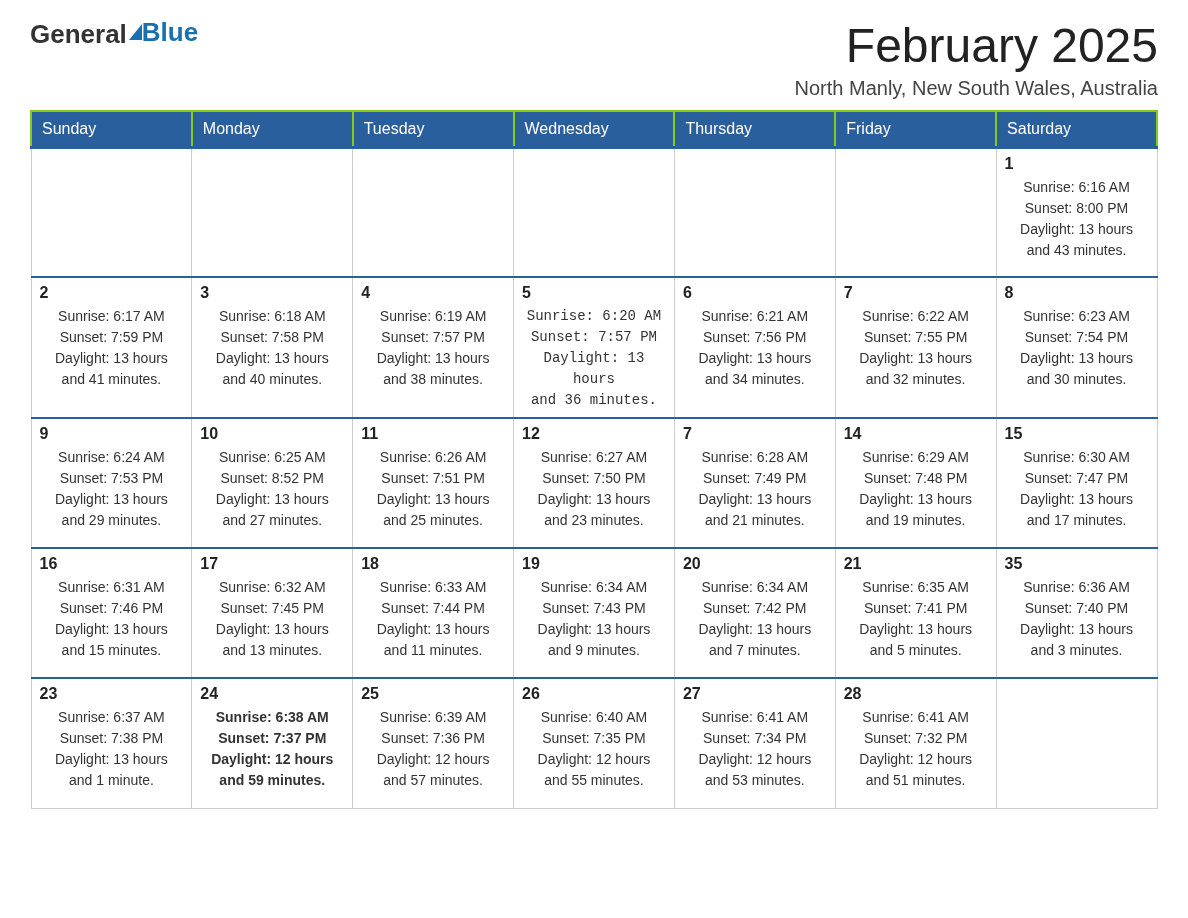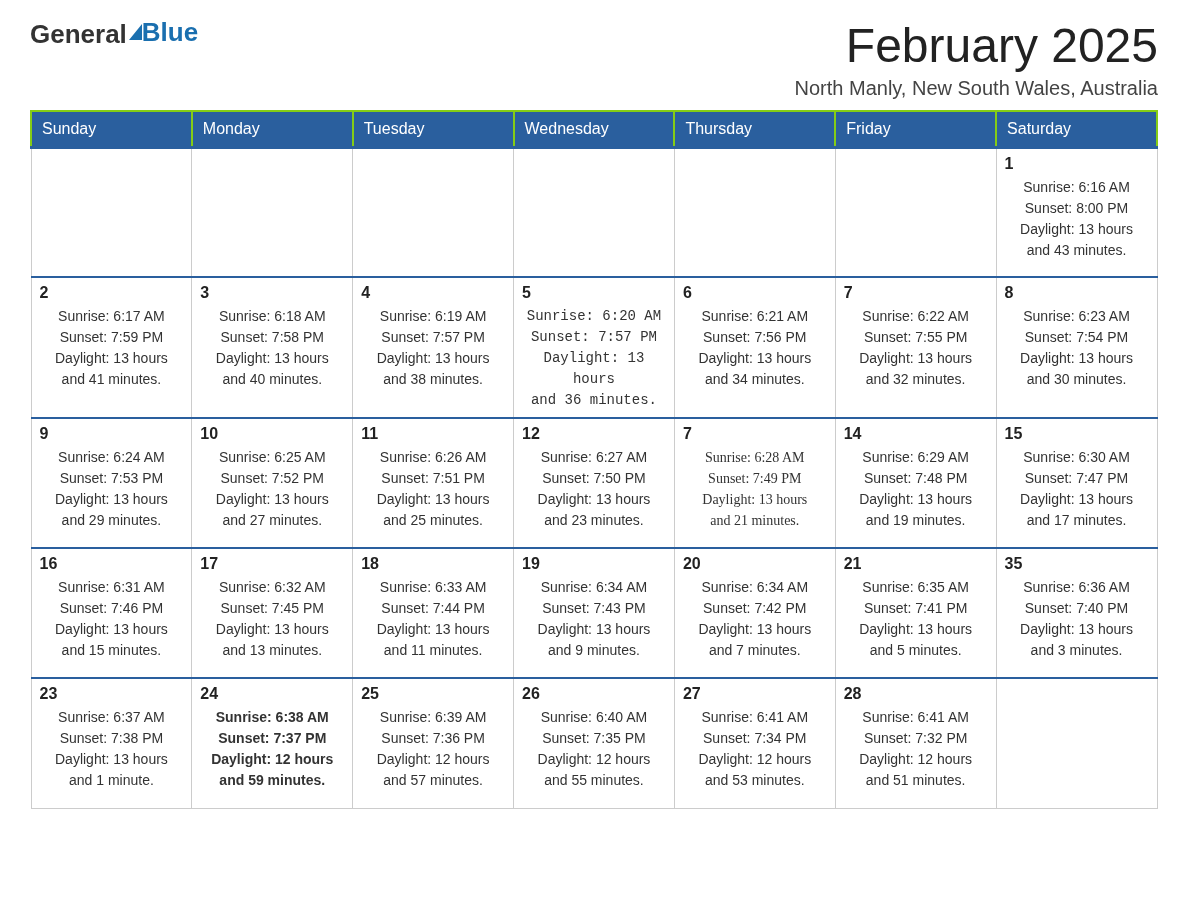--- a/index.html
+++ b/index.html
@@ -208,41 +208,41 @@
         <td>
           <span class="day-number">9</span>
           <div class="day-info" style="white-space: pre-line;">Sunrise: 6:24 AM
 Sunset: 7:53 PM
 Daylight: 13 hours
 and 29 minutes.</div>
         </td>
         <td>
           <span class="day-number">10</span>
           <div class="day-info" style="white-space: pre-line;">Sunrise: 6:25 AM
-Sunset: 7:52 PM
+Sunset: 8:52 PM
 Daylight: 13 hours
 and 27 minutes.</div>
         </td>
         <td>
           <span class="day-number">11</span>
           <div class="day-info" style="white-space: pre-line;">Sunrise: 6:26 AM
 Sunset: 7:51 PM
 Daylight: 13 hours
 and 25 minutes.</div>
         </td>
         <td>
           <span class="day-number">12</span>
           <div class="day-info" style="white-space: pre-line;">Sunrise: 6:27 AM
 Sunset: 7:50 PM
 Daylight: 13 hours
 and 23 minutes.</div>
         </td>
         <td>
           <span class="day-number">7</span>
-          <div class="day-info" style="white-space: pre-line; font-family: Liberation Serif, serif;">Sunrise: 6:28 AM
+          <div class="day-info" style="white-space: pre-line;">Sunrise: 6:28 AM
 Sunset: 7:49 PM
 Daylight: 13 hours
 and 21 minutes.</div>
         </td>
         <td>
           <span class="day-number">14</span>
           <div class="day-info" style="white-space: pre-line;">Sunrise: 6:29 AM
 Sunset: 7:48 PM
 Daylight: 13 hours
 and 19 minutes.</div>

